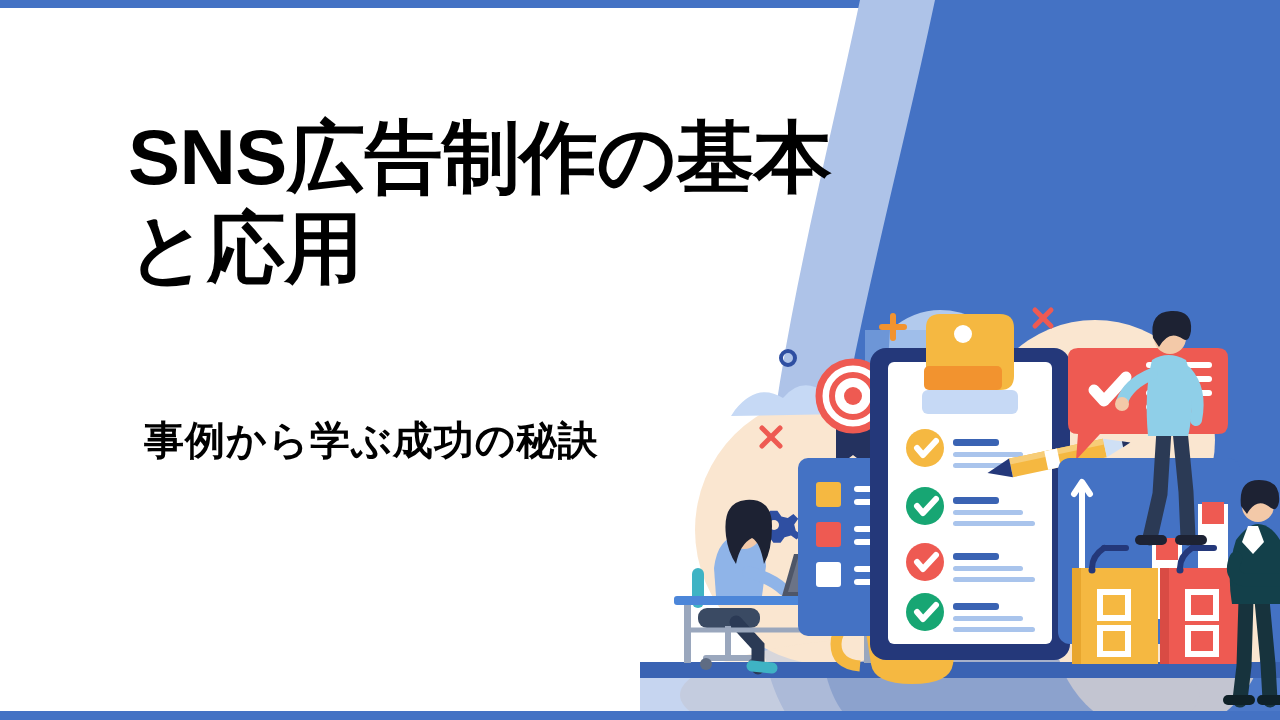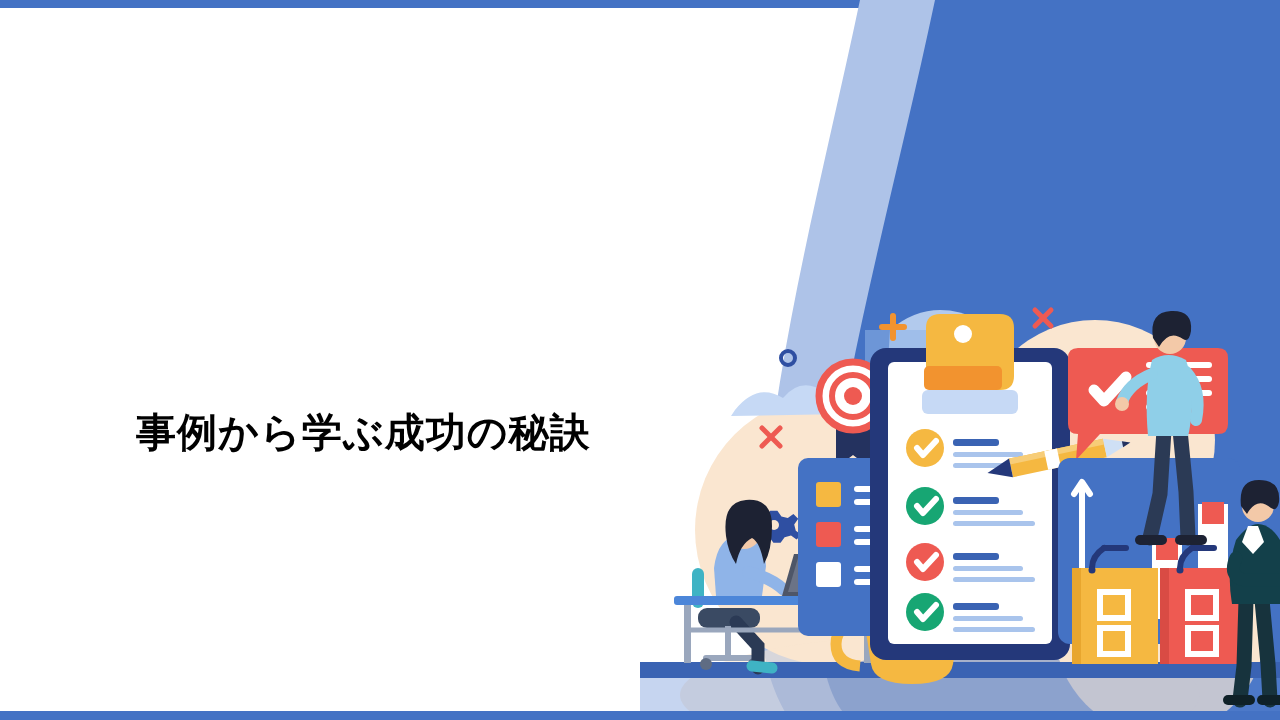--- a/index.html
+++ b/index.html
@@ -53,21 +53,21 @@
     line-height: 1.17;
     font-weight: 700;
     color: #000000;
     letter-spacing: -0.5px;
     white-space: pre-line;
   }
   #slide-subtitle {
     position: absolute;
     left: 128px;
     top: 398px;
-    margin: 8px;
+    margin: 16px;
     font-size: 40px;
     line-height: 1.3;
     font-weight: 700;
     color: #000000;
     letter-spacing: 1px;
   }
   
   #illustration {
     position: absolute;
     left: 640px;
@@ -85,20 +85,24 @@
 
   <div id="right-field">
     <svg width="520" height="720" viewBox="0 0 520 720" xmlns="http://www.w3.org/2000/svg">
 
       <path d="M 100 0 C 60 190, 10 370, 0 560 C -6 640, 10 690, 30 720 L 520 720 L 520 0 Z" fill="#aec3e8"></path>
 
       <path d="M 175 0 C 135 190, 80 380, 62 560 C 52 650, 68 700, 90 720 L 520 720 L 520 0 Z" fill="#4472c4"></path>
     </svg>
   </div>
 
+  <div id="title-block">
+    <h1 id="slide-title">SNS広告制作の基本
+と応用</h1>
+  </div>
   <p id="slide-subtitle">事例から学ぶ成功の秘訣</p>
 
   <div id="illustration">
     <svg width="640" height="412" viewBox="0 0 640 412" xmlns="http://www.w3.org/2000/svg">
 
       <g>
         <circle cx="190" cy="230" r="135" fill="#fae6d0"></circle>
         <circle cx="455" cy="140" r="120" fill="#fae6d0"></circle>
         <circle cx="520" cy="330" r="105" fill="#fae6d0"></circle>
         <ellipse cx="300" cy="395" rx="260" ry="60" fill="#fae6d0" opacity="0.55"></ellipse>

